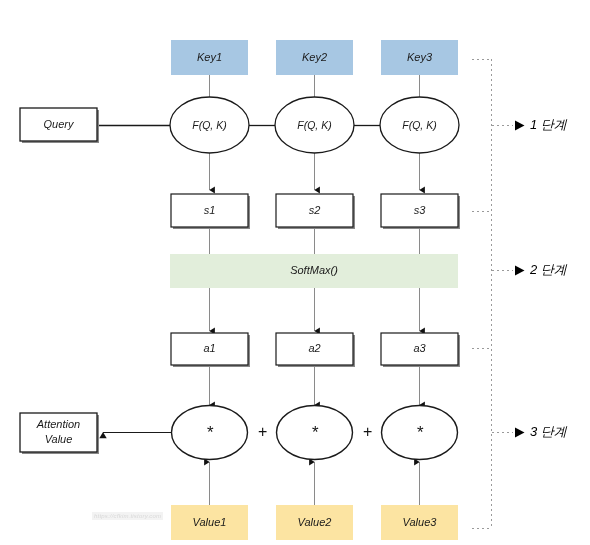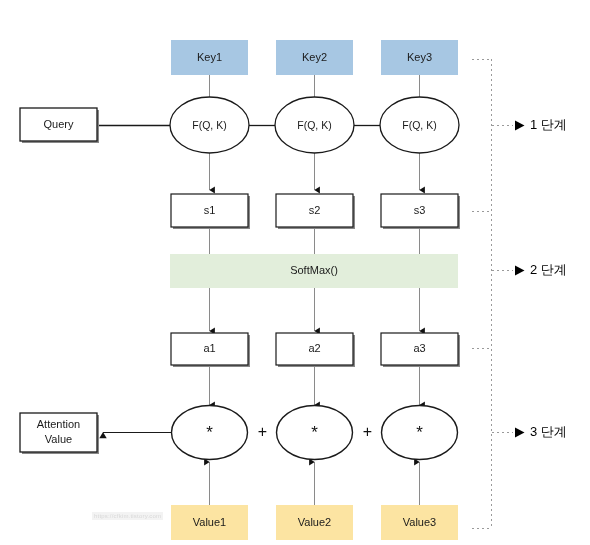--- a/index.html
+++ b/index.html
@@ -10,20 +10,21 @@
   }
   body {
     font-family: "Liberation Sans", "DejaVu Sans", sans-serif;
   }
   #canvas {
     position: relative;
     width: 590px;
     height: 545px;
     background: #ffffff;
     overflow: hidden;
+    font-style: italic;
   }
   #diagram-svg {
     position: absolute;
     left: 0;
     top: 0;
     width: 590px;
     height: 545px;
   }
   .node-text {
     font-family: "Liberation Sans", "DejaVu Sans", sans-serif;

